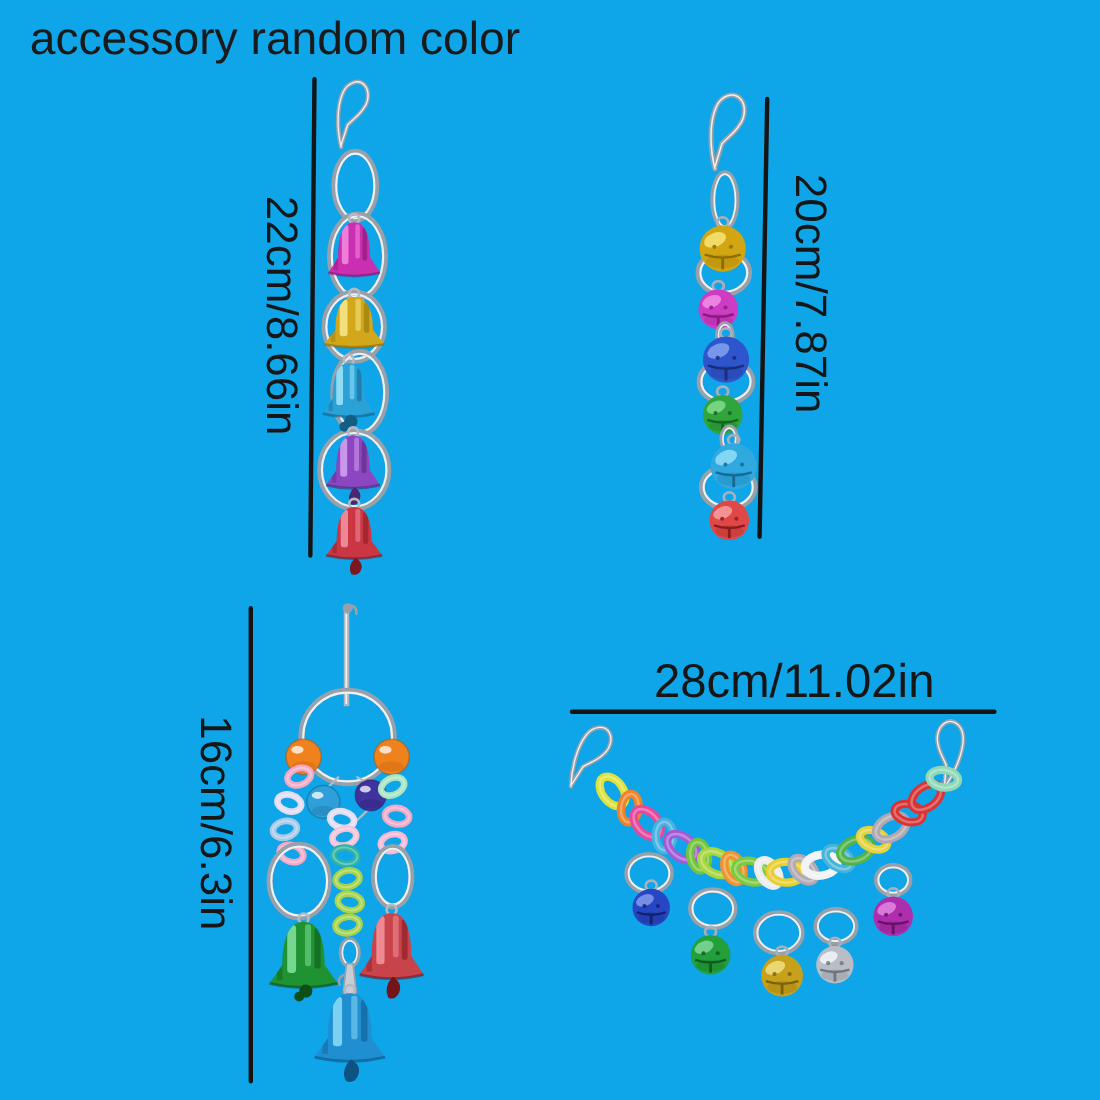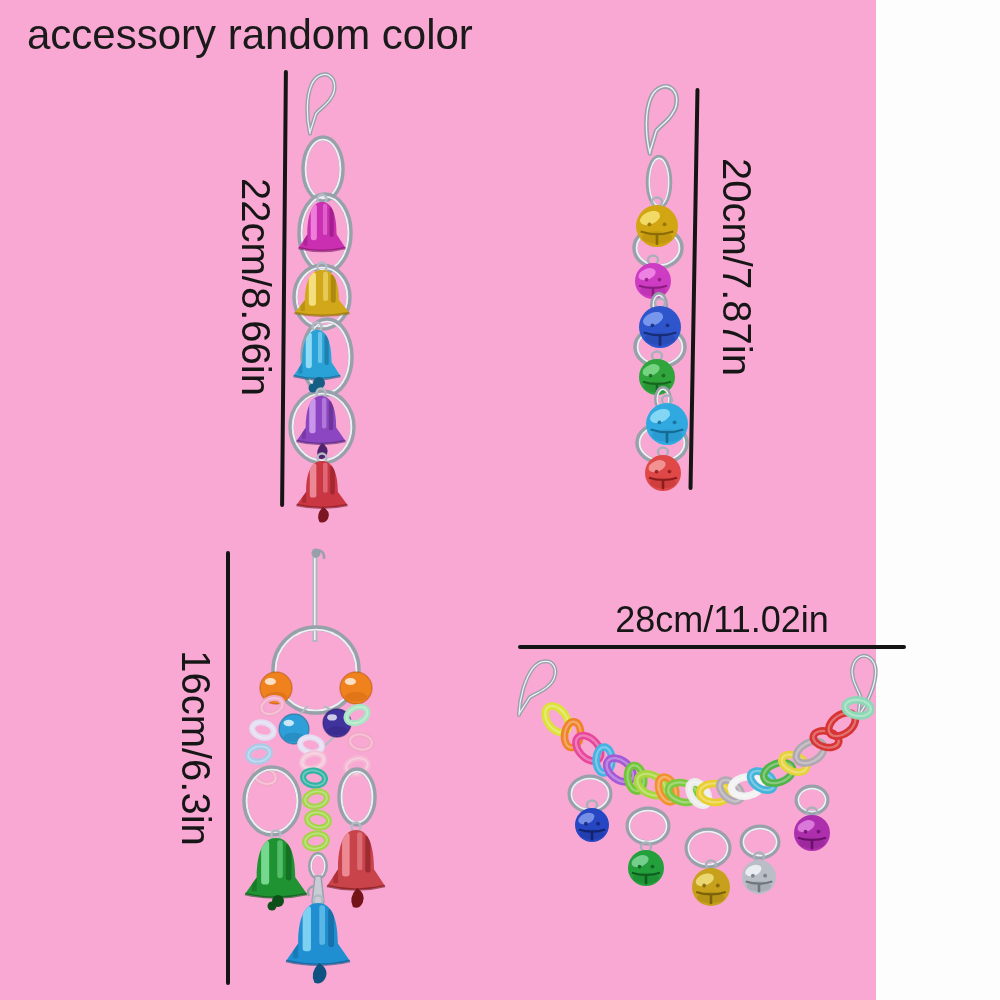--- a/index.html
+++ b/index.html
@@ -1,22 +1,22 @@
 <!DOCTYPE html>
 <html><head>
 <meta charset="utf-8">
 <style>
   html,body{margin:0;padding:0;}
   body{width:1000px;height:1000px;background:#fdfdfd;font-family:"Liberation Sans",sans-serif;overflow:hidden;}
-  #stage{position:absolute;left:0;top:0;width:876px;height:1000px;background:#f9a8d4;filter:blur(0.35px);}
+  #stage{position:absolute;left:0;top:0;width:1000px;height:1000px;background:#0ea5e9;filter:blur(0.35px);}
   #art{position:absolute;left:0;top:0;}
   .title{position:absolute;left:27px;top:11px;font-size:42px;color:#1a1a1a;white-space:nowrap;}
   .mlabel{position:absolute;font-size:40px;color:#161616;white-space:nowrap;
           transform:translate(-50%,-50%) rotate(90deg);}
-  .mlabel-h{position:absolute;font-size:36px;color:#161616;white-space:nowrap;
+  .mlabel-h{position:absolute;font-size:43px;color:#161616;white-space:nowrap;
           transform:translate(-50%,-50%);}
   .vline{position:absolute;width:4px;background:#141414;border-radius:2px;}
   .hline{position:absolute;height:4px;background:#141414;border-radius:2px;}
 </style>
 </head>
 <body>
 
 <div id="stage">
   <svg id="art" width="1000" height="1000" viewBox="0 0 1000 1000">
       <g>

